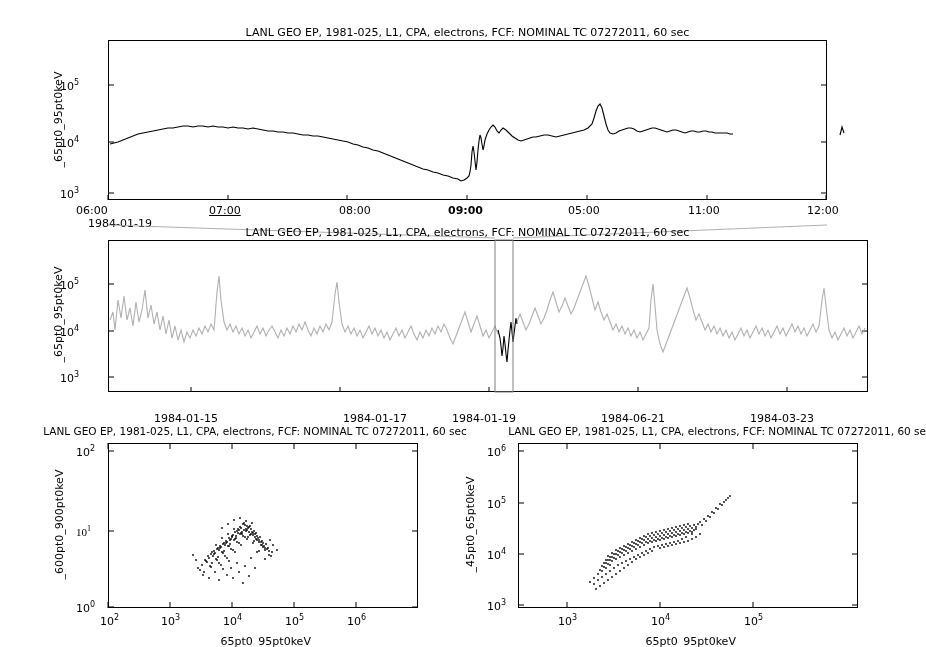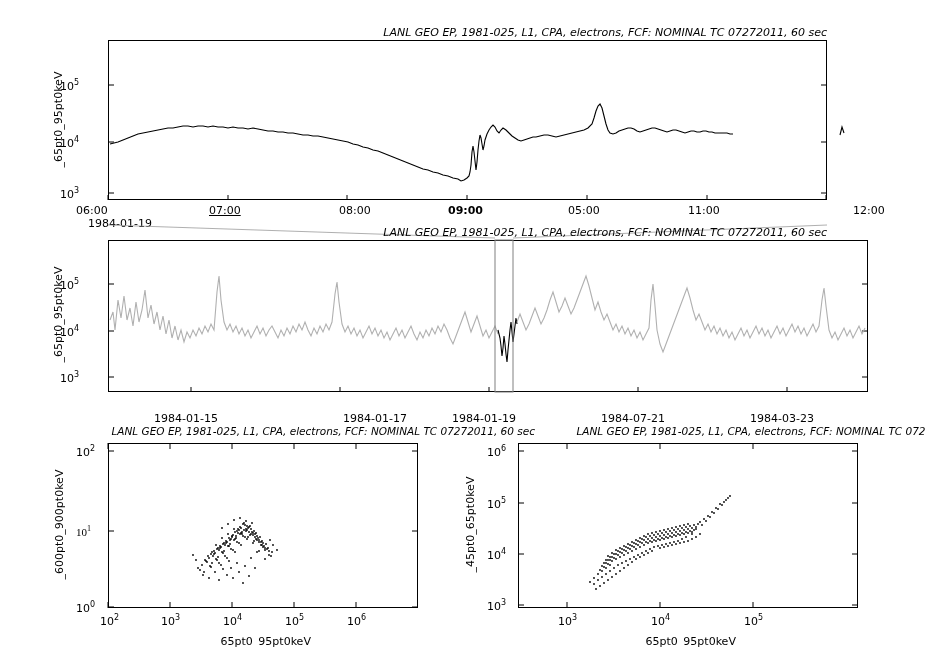--- a/index.html
+++ b/index.html
@@ -6,21 +6,21 @@
   body{
     width:926px;height:647px;
     background:#ffffff;
     font-family:"DejaVu Sans","Liberation Sans",sans-serif;
     color:#000;
     position:relative;
     overflow:hidden;
   }
   .panel{position:absolute;}
   .plotbox{position:absolute;border:1px solid #000;background:#fff;box-sizing:border-box;}
-  .title{position:absolute;font-size:11px;text-align:right;white-space:nowrap;font-style:italic;}
+  .title{position:absolute;font-size:11px;text-align:center;white-space:nowrap;}
   .ylabel{position:absolute;font-size:11px;white-space:nowrap;transform-origin:center center;}
   .xlabel{position:absolute;font-size:11px;white-space:nowrap;text-align:center;}
   .ticklabel{position:absolute;font-size:11px;white-space:nowrap;}
   svg{position:absolute;left:0;top:0;overflow:visible;}
   .sup{font-size:8px;vertical-align:super;}
 </style>
 </head>
 <body>
 
 <div class="panel">
@@ -39,21 +39,21 @@
   <div class="ticklabel" style="left:60px;top:186px;">
     <span>10</span><span class="sup">3</span>
   </div>
 
   <div class="ticklabel" style="left:76px;top:204px;">06:00</div>
   <div class="ticklabel" style="left:209px;top:204px;text-decoration:underline;">07:00</div>
   <div class="ticklabel" style="left:329px;top:204px;margin-left:10px;">08:00</div>
   <div class="ticklabel" style="left:448px;top:204px;font-weight:bold;">09:00</div>
   <div class="ticklabel" style="left:568px;top:204px;">05:00</div>
   <div class="ticklabel" style="left:688px;top:204px;">11:00</div>
-  <div class="ticklabel" style="left:807px;top:204px;margin-left:46px;">12:00</div>
+  <div class="ticklabel" style="left:807px;top:204px;">12:00</div>
   <div class="ticklabel" style="left:88px;top:217px;">1984-01-19</div>
 
   <svg width="926" height="647" style="pointer-events:none;">
 
     <g stroke="#000" stroke-width="1">
       <line x1="108" y1="85" x2="114" y2="85"></line>
         <line x1="821" y1="85" x2="827" y2="85"></line>
       <line x1="108" y1="142" x2="114" y2="142"></line>
         <line x1="821" y1="142" x2="827" y2="142"></line>
       <line x1="108" y1="193" x2="114" y2="193"></line>
@@ -110,21 +110,21 @@
   <div class="ticklabel" style="left:60px;top:324px;">
     <span>10</span><span class="sup">4</span>
   </div>
   <div class="ticklabel" style="left:60px;top:370px;">
     <span>10</span><span class="sup">3</span>
   </div>
 
   <div class="ticklabel" style="left:154px;top:412px;text-align:center;">1984-01-15</div>
   <div class="ticklabel" style="left:303px;top:412px;margin-left:40px;">1984-01-17</div>
   <div class="ticklabel" style="left:452px;top:412px;">1984-01-19</div>
-  <div class="ticklabel" style="left:601px;top:412px;">1984-07-21</div>
+  <div class="ticklabel" style="left:601px;top:412px;">1984-06-21</div>
   <div class="ticklabel" style="left:750px;top:412px;">1984-03-23</div>
 
   <svg width="926" height="647" style="pointer-events:none;">
     <g stroke="#000" stroke-width="1">
       <line x1="108" y1="284" x2="114" y2="284"></line>
         <line x1="862" y1="284" x2="868" y2="284"></line>
       <line x1="108" y1="331" x2="114" y2="331"></line>
         <line x1="862" y1="331" x2="868" y2="331"></line>
       <line x1="108" y1="377" x2="114" y2="377"></line>
         <line x1="862" y1="377" x2="868" y2="377"></line>

